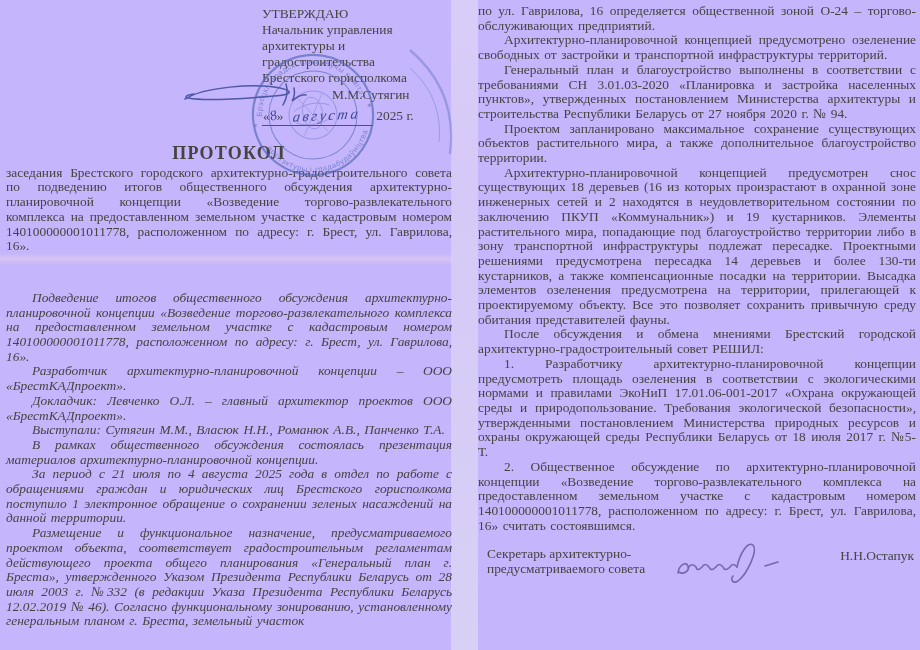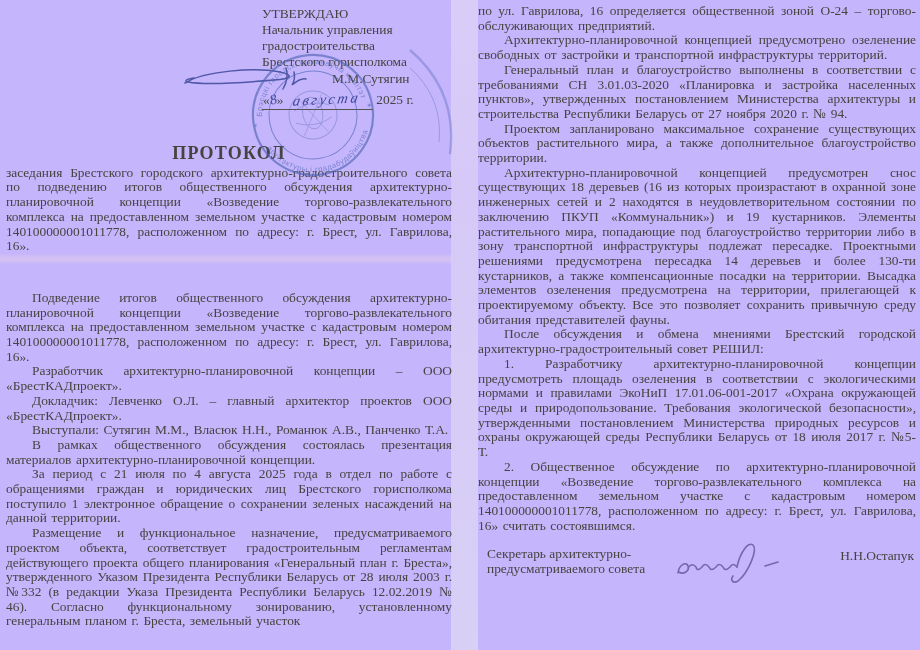--- a/index.html
+++ b/index.html
@@ -28,21 +28,21 @@
   }
   .col{position:absolute;font-size:13.4px;line-height:14.7px;}
   .col-left{left:6px;top:146px;width:446px;}
   .col-right{left:478px;top:4px;width:438px;}
   .doc-title{
     font-size:18px;font-weight:bold;letter-spacing:1.2px;
     text-align:center;margin:0 0 5px 0;
   }
   p{margin:0;text-align:justify;text-indent:26px;word-spacing:1.2px;}
   p.cont{text-indent:0;}
-  .body-block{margin-top:37px;}
+  .body-block{margin-top:37px;font-style:italic;}
   
   .approval{position:absolute;left:262px;top:6px;width:210px;font-size:13.4px;line-height:16px;z-index:2;}
   .sig-line{position:relative;margin-top:1px;height:17px;}
   .sig-line svg{position:absolute;left:-80px;top:-7px;}
   .sig-line .name{margin-left:70px;text-align:right;}
   .date-line{margin-top:3px;white-space:nowrap;}
   .underlined{display:inline-block;border-bottom:1px solid #55544e;padding:0 4px 1px 1px;}
   .hand{font-style:italic;color:var(--ink);display:inline-block;}
   .hand.day{transform:rotate(-14deg);font-size:14px;}
   .hand.month{transform:rotate(-3deg) skewX(-12deg);font-size:14.5px;letter-spacing:2.5px;margin:0 8px 0 10px;}
@@ -60,20 +60,21 @@
 <body>
 
 <div class="page">
 
   <div class="gutter"></div>
   <div class="seam"></div>
 
   <div class="approval">
     <div>УТВЕРЖДАЮ</div>
     <div>Начальник управления</div>
+    <div>архитектуры и</div>
     <div>градостроительства</div>
     <div>Брестского горисполкома</div>
     <div class="sig-line">
       <svg width="158" height="30" viewBox="0 0 158 30">
         <g fill="none" stroke="var(--ink)" stroke-width="1.5" stroke-linecap="round" opacity=".85">
           <path d="M3 19 C 22 7, 72 3, 98 8 C 112 11, 110 15, 92 16 C 58 19, 22 21, 6 18 C 2 17, 4 15, 12 14"></path>
           <path d="M104 4 C 106 10, 105 18, 101 25"></path>
           <path d="M112 8 C 113 13, 112 18, 110 21 C 116 16, 121 14, 124 15"></path>
         </g>
       </svg>

